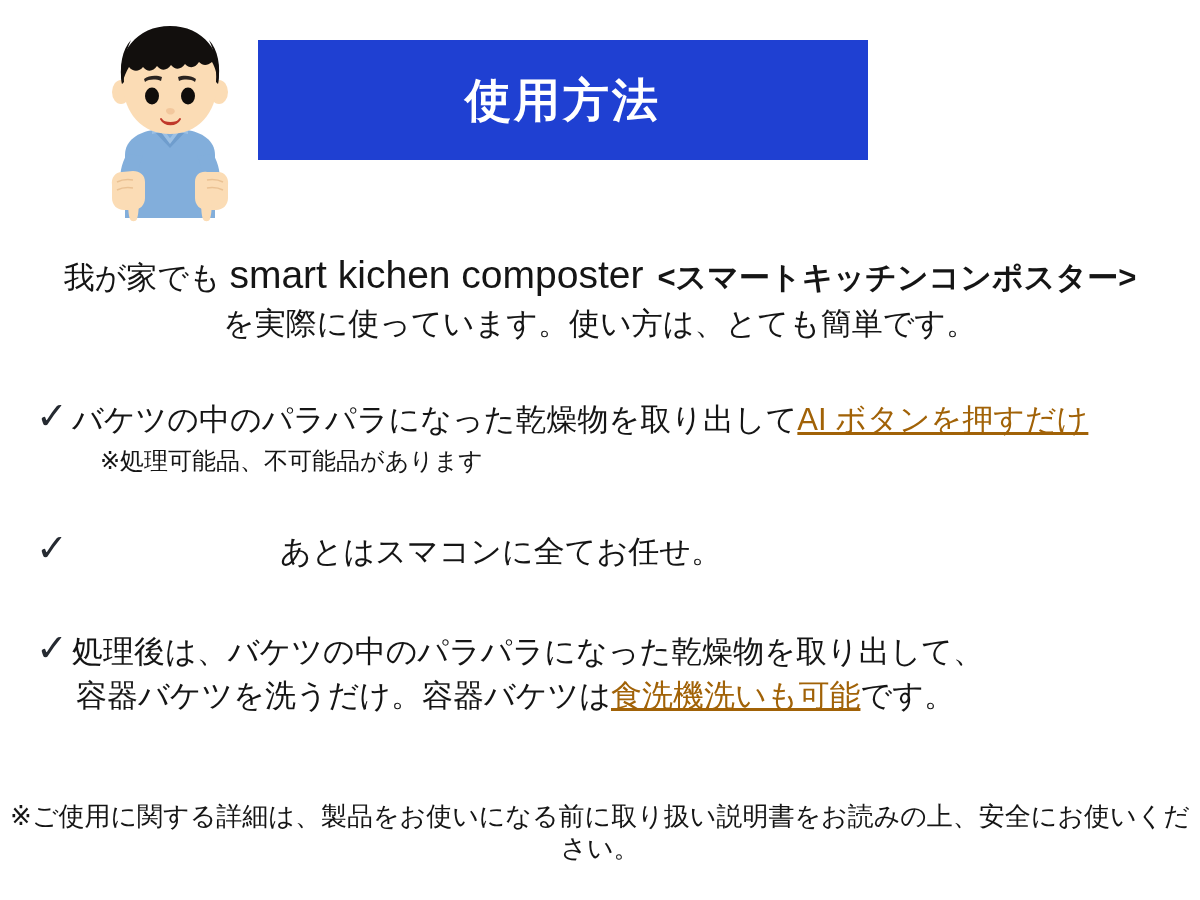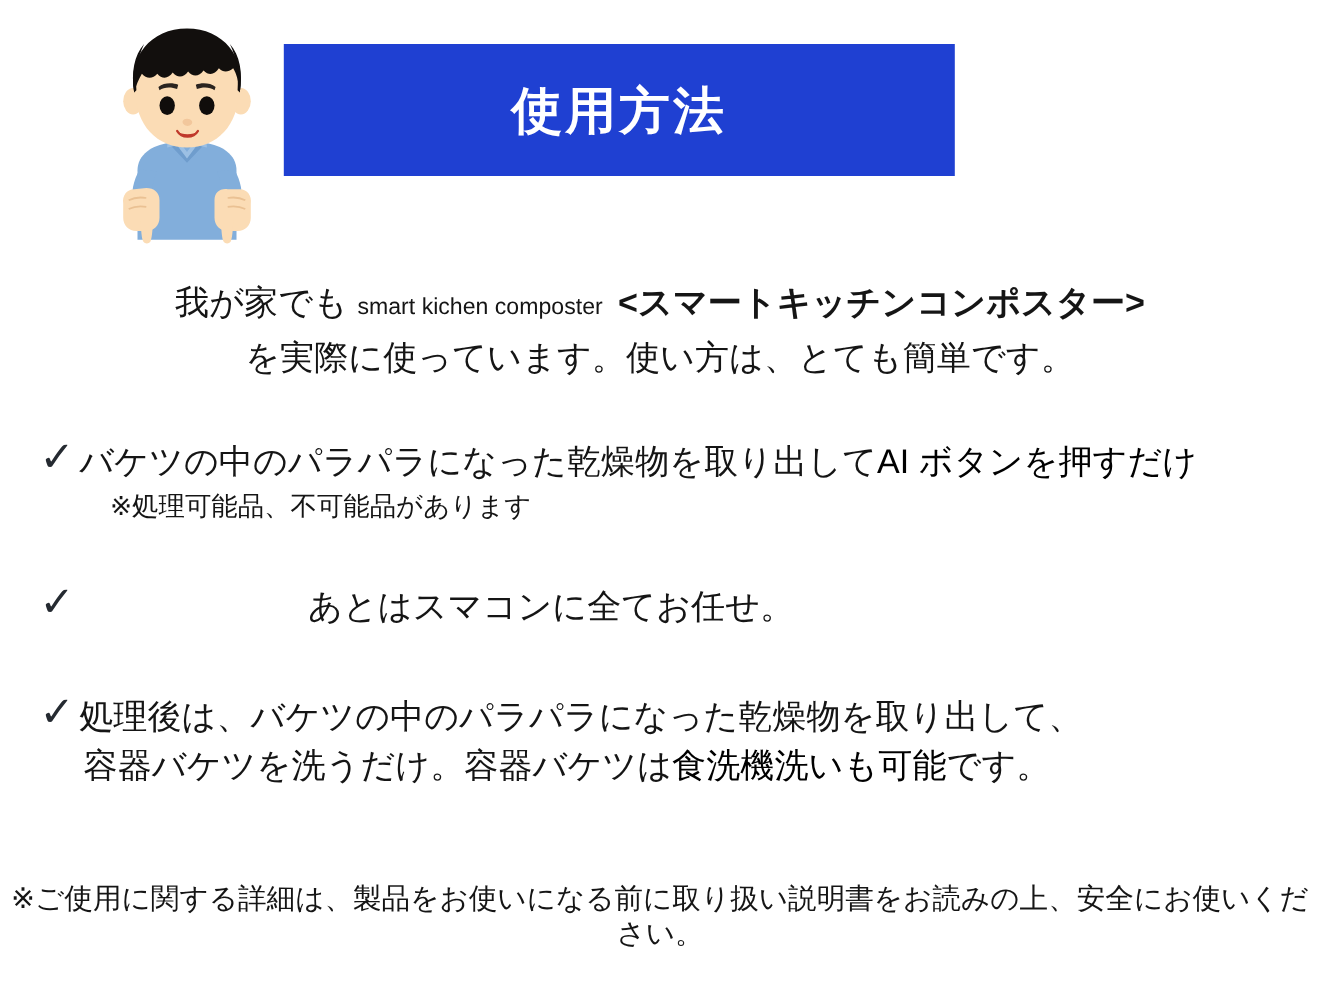--- a/index.html
+++ b/index.html
@@ -60,21 +60,21 @@
   .intro {
     position: absolute;
     left: 0;
     top: 252px;
     width: 1200px;
     text-align: center;
     font-size: 31px;
     line-height: 46px;
     color: #151515;
   }
-  .intro .en { font-size: 21px; }
+  .intro .en { font-size: 39px; }
   .intro .prod { font-weight: bold; letter-spacing: 0px; }
   .intro .gap { display: inline-block; width: 14px; }
 
   
   .bullets {
     position: absolute;
     left: 0;
     top: 398px;
     width: 1200px;
   }
@@ -97,21 +97,21 @@
     color: #151515;
     white-space: nowrap;
   }
   .bullet-line.first { padding-left: 32px; }
   .bullet-sub {
     font-size: 24px;
     line-height: 38px;
     color: #151515;
     padding-left: 60px;
   }
-  .red { color: #000000; }
+  .red { color: #a16207; text-decoration: underline; }
 
   .b1 { margin-top: 0px; }
   .b2 { margin-top: 50px; }
   .b3 { margin-top: 56px; }
   .indent-1 { padding-left: 36px; }
   .indent-2 { padding-left: 240px; }
 
   
   .footer {
     position: absolute;

